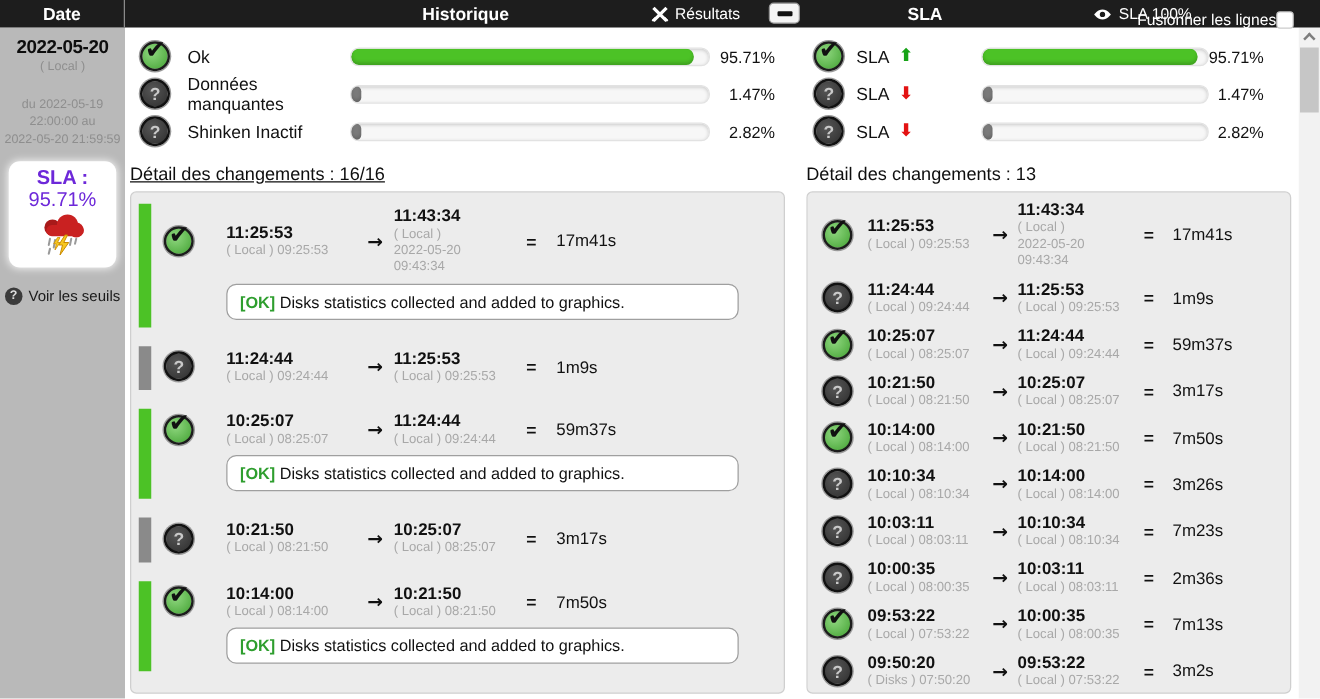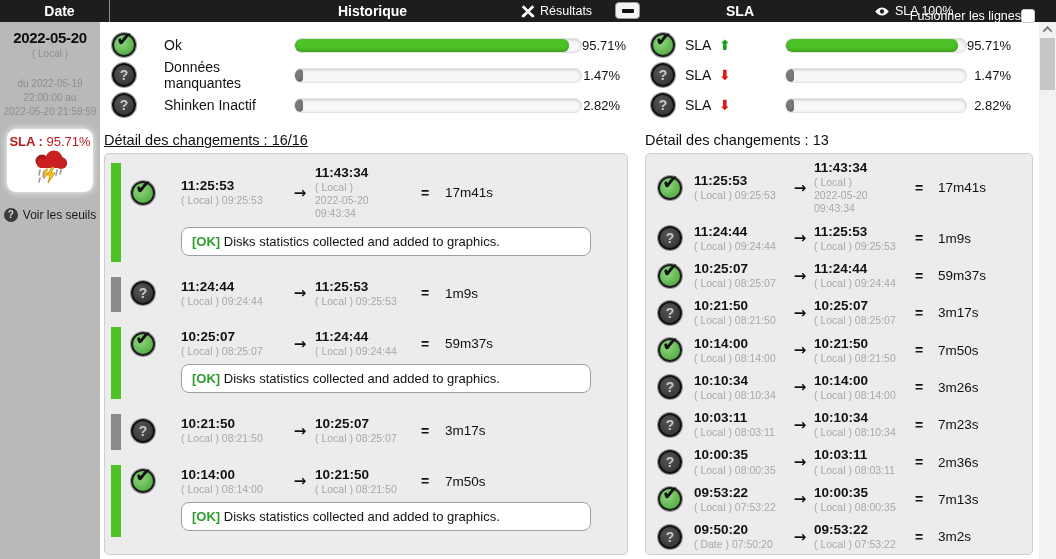--- a/index.html
+++ b/index.html
@@ -4,21 +4,21 @@
 <style>
   * { margin:0; padding:0; box-sizing:border-box; }
   html,body { background:#fff; }
   .app {
     position:relative; width:1056px; height:559px; overflow:hidden;
     background:#fff; font-family:"Liberation Sans", sans-serif; color:#1a1a1a;
   }
   
   .header { position:absolute; top:0; left:0; width:1056px; height:22px; background:#1d1d1d; color:#fff; z-index:5; }
   .hdr-date { position:absolute; left:0; top:0; width:100px; height:22px; line-height:22px; text-align:center;
-              font-weight:bold; font-size:14px; border-right:1px solid #8a8a8a;margin-left:10px; }
+              font-weight:bold; font-size:14px; border-right:1px solid #8a8a8a; }
   .hdr-historique { position:absolute; left:100px; top:0; width:545px; height:33px; line-height:22px;
               text-align:center; font-weight:bold; font-size:14px; }
   .hdr-resultats { position:absolute; left:521px; top:0; height:22px; display:flex; align-items:center; gap:5px;
               font-size:12.5px; cursor:pointer; }
   .minimize-btn { position:absolute; left:615px; top:2px; width:25px; height:17px; background:#f4f4f4;
               border:1px solid #999; border-radius:4px; display:flex; align-items:center; justify-content:center; cursor:pointer; }
   .minimize-btn .bar { width:12px; height:4px; background:#111; border-radius:1px; }
   .hdr-sla { position:absolute; left:645px; top:0; width:190px; height:22px; line-height:22px; text-align:center;
               font-weight:bold; font-size:14px; }
   .hdr-sla100 { position:absolute; left:874px; top:0; height:22px; display:flex; align-items:center; gap:5px;
@@ -27,37 +27,37 @@
               font-size:12.5px; }
   .checkbox { width:14px; height:14px; background:#fff; border:1px solid #ccc; border-radius:3px;
               appearance:none; -webkit-appearance:none; cursor:pointer; }
   
   .sidebar { position:absolute; left:0; top:22px; width:100px; height:537px; background:#b9b9b9; text-align:center; }
   .sb-date { margin-top:7px; font-size:15px; font-weight:bold; color:#0d0d0d; letter-spacing:-0.3px; }
   .sb-local { font-size:10px; color:#8e8e8e; margin-top:2px; }
   .sb-range { font-size:10px; color:#8e8e8e; line-height:1.4; margin-top:18px; }
   .sla-card { margin:10px auto 0; width:86px; background:#fff; border-radius:9px; padding:5px 2px 4px;
               box-shadow:0 0 7px rgba(255,255,255,0.95); }
-  .sla-card .line { font-size:13px; color:#b91c1c; }
+  .sla-card .line { font-size:16px; color:#6d28d9; }
   .sla-card .line b { font-weight:bold; }
   .storm { margin-top:1px; }
   .thresholds { margin-top:16px; display:flex; align-items:center; justify-content:center; gap:5px; cursor:pointer; }
   .thresholds .q-mini { width:14px; height:14px; border-radius:50%; background:#3b3b3b; color:#dcdcdc;
               font-size:10px; font-weight:bold; line-height:14px; text-align:center; flex:0 0 14px; }
   .thresholds .txt { font-size:12px; color:#1a1a1a; }
   
   .panel { position:absolute; top:22px; height:537px; overflow:hidden; background:#fff; }
   .panel-hist { left:100px; width:532px; }
   .panel-sla  { left:645px; width:394px; }
   
   .stats { padding-top:8px; }
   .stat-row { display:flex; align-items:center; height:30px; }
   .panel-hist .stat-row { padding-left:12px; }
   .panel-sla  .stat-row { padding-left:6px; }
-  .stat-label { margin-left:28px; font-size:14px; color:#111; }
+  .stat-label { margin-left:14px; font-size:14px; color:#111; }
   .panel-hist .stat-label { flex:0 0 130px; }
   .panel-sla  .stat-label { flex:0 0 34px; margin-left:10px; }
   .trend { font-family:"DejaVu Sans", sans-serif; font-size:14px; font-weight:bold; width:22px; }
   .trend.up { color:#17a317; }
   .trend.down { color:#e31212; }
   .track { position:relative; height:15px; background:#f7f7f7; border:1px solid #e2e2e2; border-radius:7px;
            box-shadow:inset 0 1px 3px rgba(0,0,0,0.18); overflow:hidden; }
   .panel-hist .track { flex:0 0 288px; }
   .panel-sla  .track { flex:0 0 182px; margin-left:44px; }
   .fill { position:absolute; left:0; top:0; height:100%; min-width:8px; border-radius:6px;
@@ -506,21 +506,21 @@
           <span class="tsub">( Local ) 08:00:35</span>
         </div>
         <span class="eq">=</span>
         <span class="dur">7m13s</span>
       </div>
 
       <div class="s-item">
         <span class="sicon icon-q"><span class="qm">?</span></span>
         <div class="tcol tcol-start">
           <span class="t">09:50:20</span>
-          <span class="tsub">( Date ) 07:50:20</span>
+          <span class="tsub">( Disks ) 07:50:20</span>
         </div>
         <span class="arrow">→</span>
         <div class="tcol tcol-end">
           <span class="t">09:53:22</span>
           <span class="tsub">( Local ) 07:53:22</span>
         </div>
         <span class="eq">=</span>
         <span class="dur">3m2s</span>
       </div>
 

